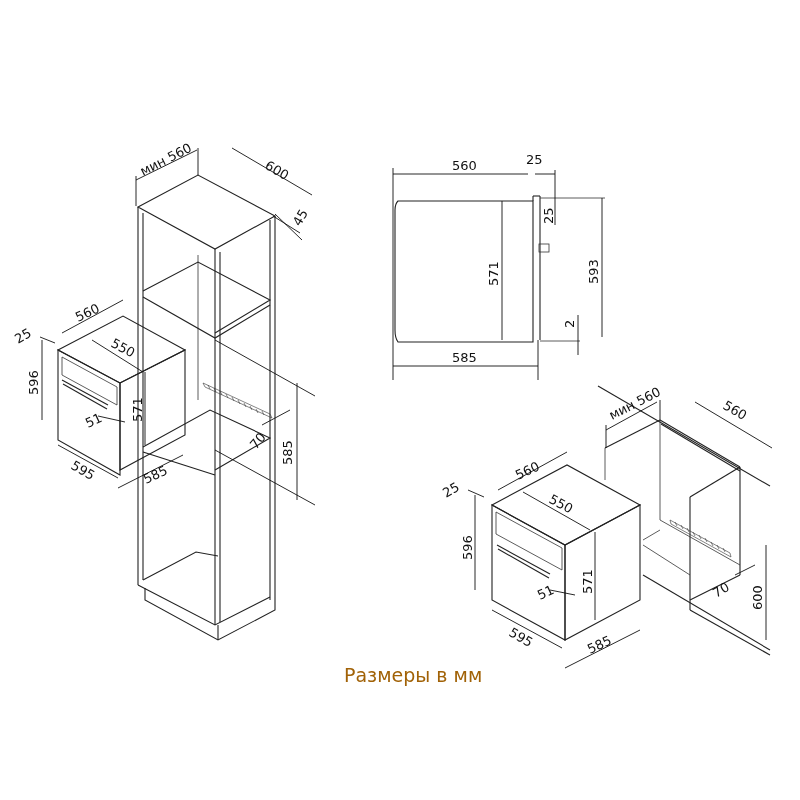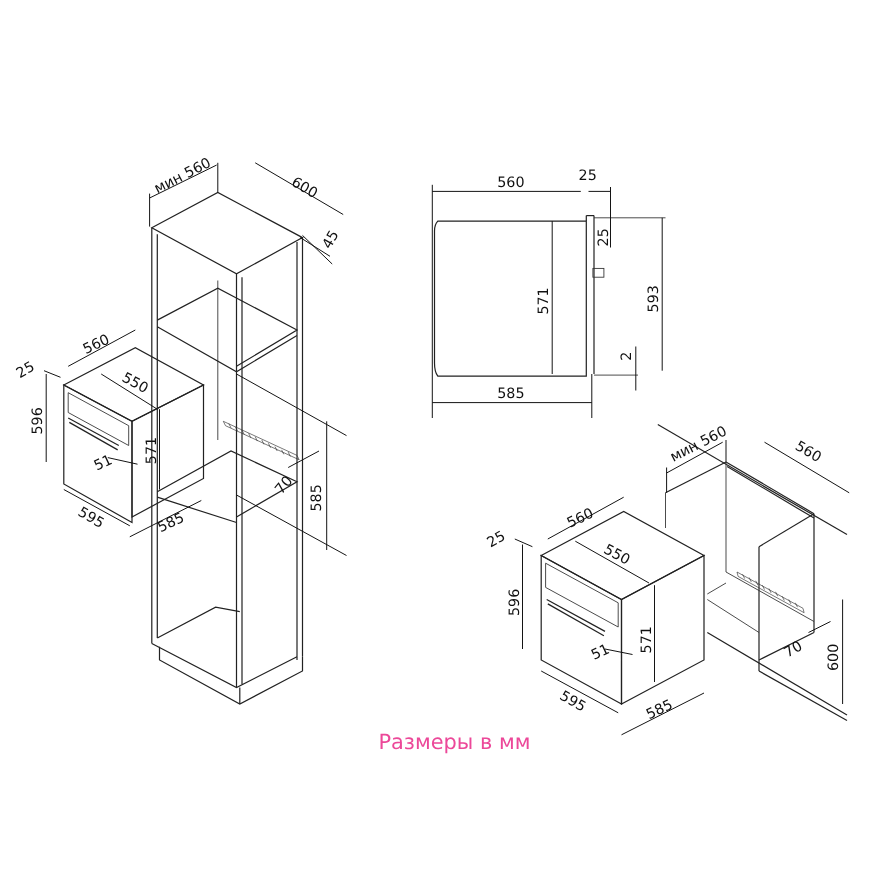--- a/index.html
+++ b/index.html
@@ -3,21 +3,21 @@
 <meta charset="utf-8">
 <style>
   html,body{margin:0;padding:0;background:#fff;}
   body{width:800px;height:800px;position:relative;overflow:hidden;font-family:"DejaVu Sans","Liberation Sans",sans-serif;}
   svg{position:absolute;left:0;top:0;}
   .ln{stroke:#222;stroke-width:1.1;fill:none;}
   .thin{stroke:#333;stroke-width:0.8;fill:none;}
   .dim{stroke:#111;stroke-width:0.9;fill:none;}
   .hatch{stroke:#333;stroke-width:0.6;fill:none;}
   .lbl{font-size:13px;fill:#111;font-family:"DejaVu Sans","Liberation Sans",sans-serif;}
-  .caption{position:absolute;left:344px;top:664px;font-size:19px;color:#ec4899;font-family:"DejaVu Sans","Liberation Sans",sans-serif;}
+  .caption{position:absolute;left:344px;top:664px;font-size:19px;color:#a16207;font-family:"DejaVu Sans","Liberation Sans",sans-serif;}
 </style>
 </head>
 <body>
 
 <svg width="800" height="800" viewBox="0 0 800 800">
 
   <g>
 
     <polygon class="ln" points="138,207 198,175 275,216 215,249"></polygon>
 

